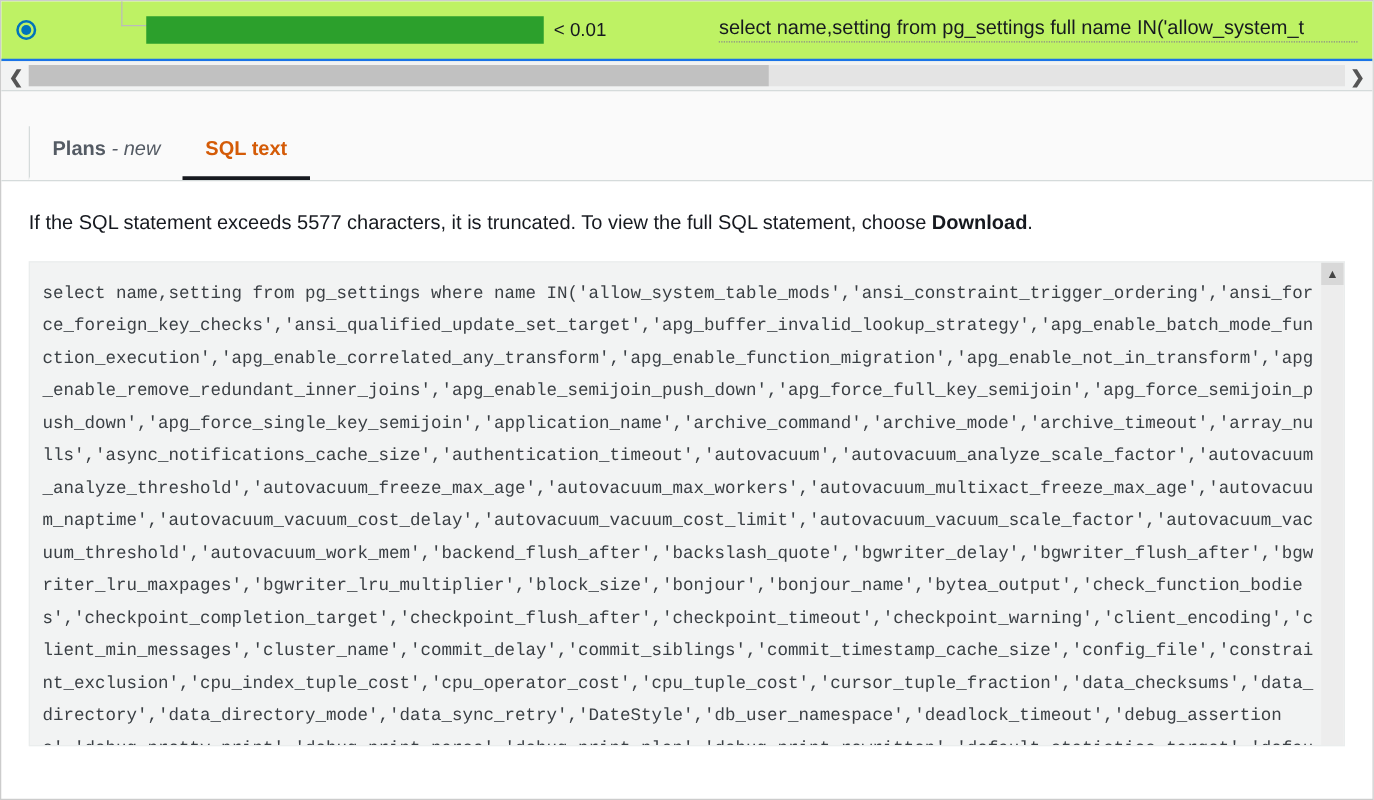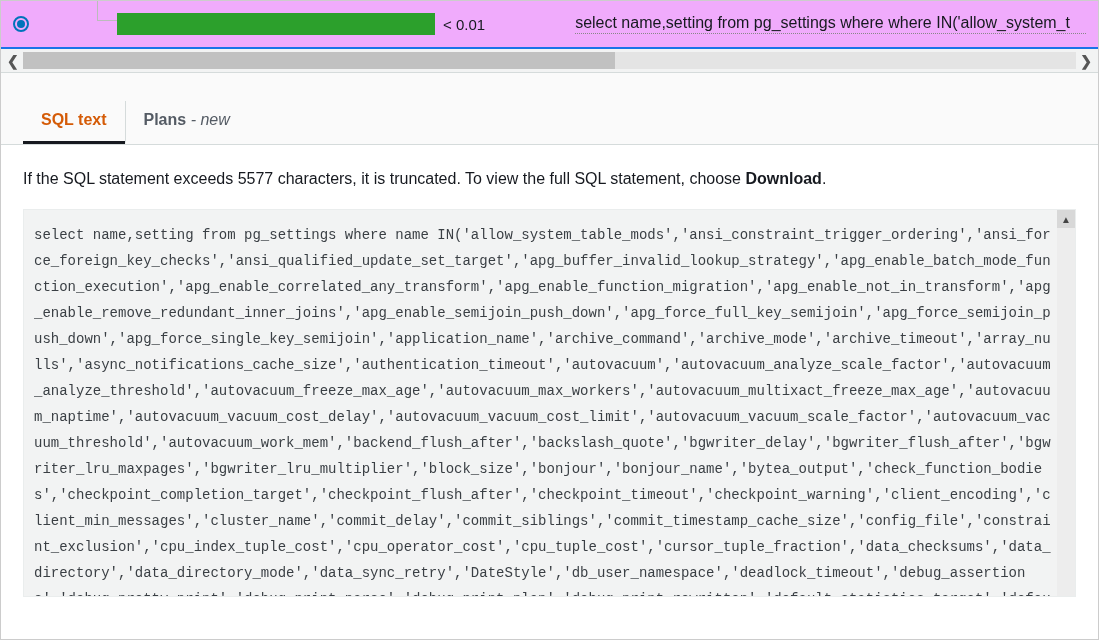--- a/index.html
+++ b/index.html
@@ -6,21 +6,21 @@
   body {
     font-family: "Amazon Ember", "Helvetica Neue", Arial, sans-serif;
     background: #fff;
     width: 1099px;
     height: 640px;
     overflow: hidden;
     border: 1px solid #ccc;
   }
   .top-row {
     height: 48px;
-    background: #f0abfc;
+    background: #bef264;
     border-bottom: 2px solid #1a73e8;
     display: flex;
     align-items: center;
     padding: 0 12px;
     position: relative;
   }
   .radio-outer {
     width: 16px;
     height: 16px;
     border: 2px solid #0073bb;
@@ -183,37 +183,37 @@
 
 <div class="top-row">
   <div class="radio-outer">
     <div class="radio-inner"></div>
   </div>
   <div class="tree-connector"></div>
   <div class="bar-container">
     <div class="bar-fill"></div>
   </div>
   <span class="value-text">&lt; 0.01</span>
-  <span class="sql-preview">select name,setting from pg_settings where where IN('allow_system_t</span>
+  <span class="sql-preview">select name,setting from pg_settings full name IN('allow_system_t</span>
 </div>
 
 <div class="hscroll">
   <div class="hscroll-track"></div>
   <div class="hscroll-thumb"></div>
   <span class="chev">❮</span>
   <span class="chev">❯</span>
 </div>
 
 <div class="tabs-area">
   <div class="tabs">
+    <div class="tab plans">
+      <span>Plans</span><span class="new"> - new</span>
+    </div>
     <div class="tab active">
       <span>SQL text</span>
-    </div>
-    <div class="tab plans">
-      <span>Plans</span><span class="new"> - new</span>
     </div>
   </div>
 </div>
 
 <div class="content">
   <p class="notice">
     <span>If the SQL statement exceeds 5577 characters, it is truncated. To view the full SQL statement, choose </span><b>Download</b><span>.</span>
   </p>
   <div class="code-wrap">
     <div class="code-block">select name,setting from pg_settings where name IN('allow_system_table_mods','ansi_constraint_trigger_ordering','ansi_force_foreign_key_checks','ansi_qualified_update_set_target','apg_buffer_invalid_lookup_strategy','apg_enable_batch_mode_function_execution','apg_enable_correlated_any_transform','apg_enable_function_migration','apg_enable_not_in_transform','apg_enable_remove_redundant_inner_joins','apg_enable_semijoin_push_down','apg_force_full_key_semijoin','apg_force_semijoin_push_down','apg_force_single_key_semijoin','application_name','archive_command','archive_mode','archive_timeout','array_nulls','async_notifications_cache_size','authentication_timeout','autovacuum','autovacuum_analyze_scale_factor','autovacuum_analyze_threshold','autovacuum_freeze_max_age','autovacuum_max_workers','autovacuum_multixact_freeze_max_age','autovacuum_naptime','autovacuum_vacuum_cost_delay','autovacuum_vacuum_cost_limit','autovacuum_vacuum_scale_factor','autovacuum_vacuum_threshold','autovacuum_work_mem','backend_flush_after','backslash_quote','bgwriter_delay','bgwriter_flush_after','bgwriter_lru_maxpages','bgwriter_lru_multiplier','block_size','bonjour','bonjour_name','bytea_output','check_function_bodies','checkpoint_completion_target','checkpoint_flush_after','checkpoint_timeout','checkpoint_warning','client_encoding','client_min_messages','cluster_name','commit_delay','commit_siblings','commit_timestamp_cache_size','config_file','constraint_exclusion','cpu_index_tuple_cost','cpu_operator_cost','cpu_tuple_cost','cursor_tuple_fraction','data_checksums','data_directory','data_directory_mode','data_sync_retry','DateStyle','db_user_namespace','deadlock_timeout','debug_assertions','debug_pretty_print','debug_print_parse','debug_print_plan','debug_print_rewritten','default_statistics_target','defaul</div>

